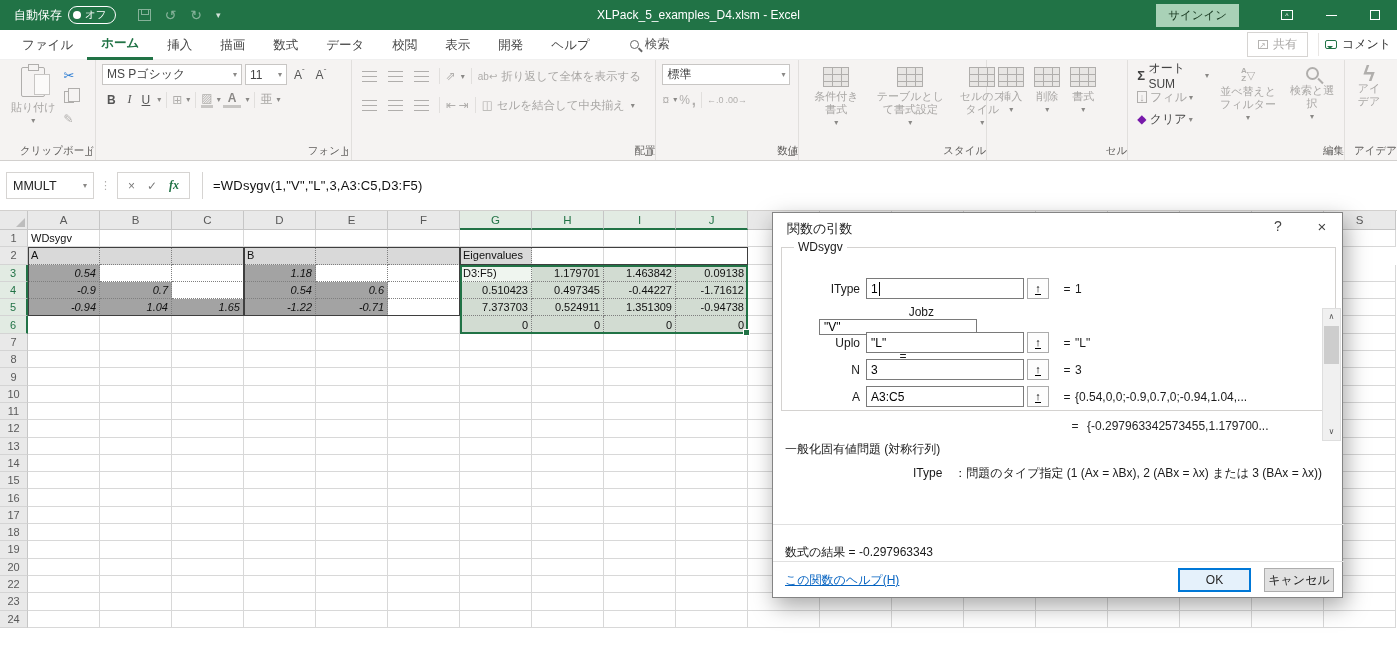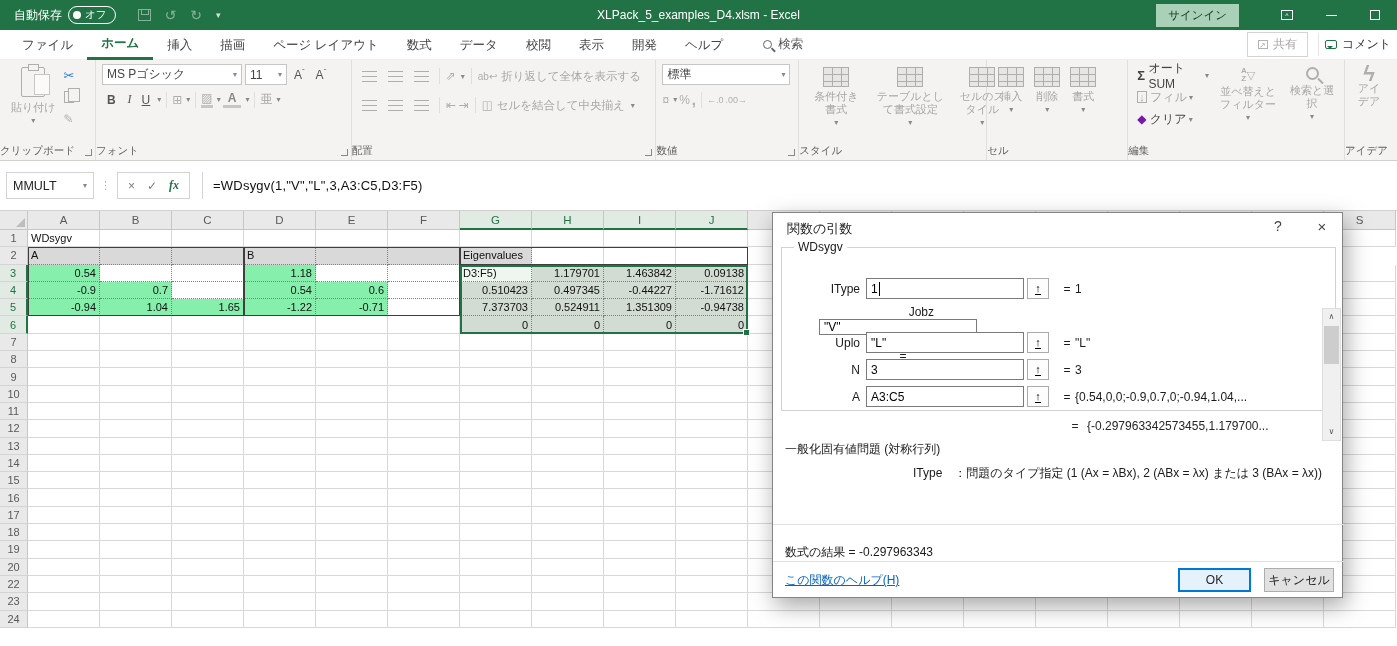--- a/index.html
+++ b/index.html
@@ -35,21 +35,21 @@
   .tabrow-right { margin-left:auto; display:flex; align-items:center; gap:10px; margin-right:0; }
   .share-btn { border:1px solid #d6d4d2; color:#a8a6a4; padding:3px 10px; font-size:12px; display:flex; gap:5px; align-items:center; }
   .icn-share { width:10px; height:9px; border:1px solid #b5b3b1; position:relative; font-size:8px; color:#b5b3b1; }
   .comments-btn { display:flex; align-items:center; gap:5px; color:#333; font-size:12px; padding:3px 6px; border-left:1px solid #e8e6e4; white-space:nowrap; }
   .icn-comment { width:12px; height:9px; border:1.5px solid #217346; border-radius:2px; position:relative; }
   .icn-comment::after { content:""; position:absolute; left:1px; bottom:-4px; border:3px solid transparent; border-top-color:#217346; }
 
   
   .ribbon { position:absolute; left:0; top:60px; width:100%; height:101px; background:#f5f3f2; border-bottom:1px solid #d2d0ce; display:flex; }
   .grp { position:relative; border-right:1px solid #e1dfdd; padding:4px 4px 16px 6px; display:flex; align-items:flex-start; }
-  .grp-label { position:absolute; bottom:2px; left:0; right:0; text-align:left; font-size:10.5px; color:#605e5c; white-space:nowrap; }
+  .grp-label { position:absolute; bottom:2px; left:0; right:0; text-align:right; font-size:10.5px; color:#605e5c; white-space:nowrap; }
   .launcher { position:absolute; right:3px; bottom:4px; width:7px; height:7px; border-right:1.5px solid #8a8886; border-bottom:1.5px solid #8a8886; }
   .dis { color:#a8a6a4; }
   .icn-g { color:#b0aeac; }
   .dd { font-size:8px; color:#8a8886; margin-left:2px; }
   .big-btn { display:flex; flex-direction:column; align-items:center; justify-content:flex-start; padding:3px 5px; font-size:11px; text-align:center; line-height:13px; }
   .big-btn .dd { margin:0; }
   .sbtn { display:flex; align-items:center; height:22px; padding:0 3px; font-size:12px; }
 
   .icn-clipboard { width:24px; height:30px; border:1.5px solid #b0aeac; border-radius:2px; position:relative; background:#f5f3f2; }
   .icn-clipboard::before { content:""; position:absolute; left:6px; top:-4px; width:9px; height:5px; border:1.5px solid #b0aeac; background:#f5f3f2; }
@@ -106,21 +106,21 @@
   .corner::after { content:""; position:absolute; right:2px; bottom:2px; border-style:solid; border-width:0 0 9px 9px; border-color:transparent transparent #bdbdbd transparent; }
   .col-hdr { width:72px; height:19px; background:#e9e9e9; border-right:1px solid #c6c6c6; border-bottom:1px solid #c6c6c6; font-size:11.5px; color:#5a5a5a; display:flex; align-items:center; justify-content:center; }
   .col-hdr.sel { background:#e2ebe3; color:#217346; border-bottom:2px solid #217346; }
   .grow { display:flex; height:17.3px; }
   .row-hdr { width:28px; background:#e9e9e9; border-right:1px solid #c6c6c6; border-bottom:1px solid #d4d4d4; font-size:11px; color:#5a5a5a; display:flex; align-items:center; justify-content:center; }
   .row-hdr.sel { background:#e2ebe3; color:#217346; border-right:2px solid #217346; }
   .cell { width:72px; border-right:1px solid #d8d8d8; border-bottom:1px solid #d8d8d8; font-size:11px; color:#111; display:flex; align-items:center; justify-content:flex-end; padding:0 3px; white-space:nowrap; overflow:hidden; }
   .cell.left { justify-content:flex-start; }
   .cell.rgn { border-right:1px dotted #7f7f7f; border-bottom:1px dotted #7f7f7f; }
   .cell.bg-gray { background:#d9d9d9; }
-  .cell.bg-orange { background:#86efac; }
+  .cell.bg-orange { background:#a3a3a3;font-style:italic; }
   .cell.bg-sel { background:#d2dcd2; }
   .cell.bg-edit { background:#eff5ef; }
   .rgn-outline { position:absolute; border:1px solid #3f3f3f; pointer-events:none; }
   .sel-rect { position:absolute; border:2px solid #217346; pointer-events:none; }
   .fill-handle { position:absolute; width:7px; height:7px; background:#217346; border:1px solid #fff; }
 
   
   .dlg { position:absolute; left:772px; top:212px; width:571px; height:386px; background:#fff; border:1px solid #848484; box-shadow:3px 8px 22px rgba(0,0,0,.35); z-index:30; font-size:12px; }
   .dlg-title { position:absolute; left:14px; top:7px; font-size:13px; color:#1a1a1a; }
   .dlg-help { position:absolute; left:490px; top:5px; width:30px; height:20px; text-align:center; color:#444; font-size:14px; }
@@ -183,21 +183,20 @@
         </span>
     </div>
   </div>
 
   <div class="tabrow">
     <div class="tabs" id="tabs">
         <span class="rtab">ファイル</span>
         <span class="rtab active">ホーム</span>
         <span class="rtab">挿入</span>
         <span class="rtab">描画</span>
-        <span class="rtab">ページ レイアウト</span>
         <span class="rtab">数式</span>
         <span class="rtab">データ</span>
         <span class="rtab">校閲</span>
         <span class="rtab">表示</span>
         <span class="rtab">開発</span>
         <span class="rtab">ヘルプ</span>
       </div>
     <div class="tab-search">
       <span class="icn-mag"></span>
       <span>検索</span>

